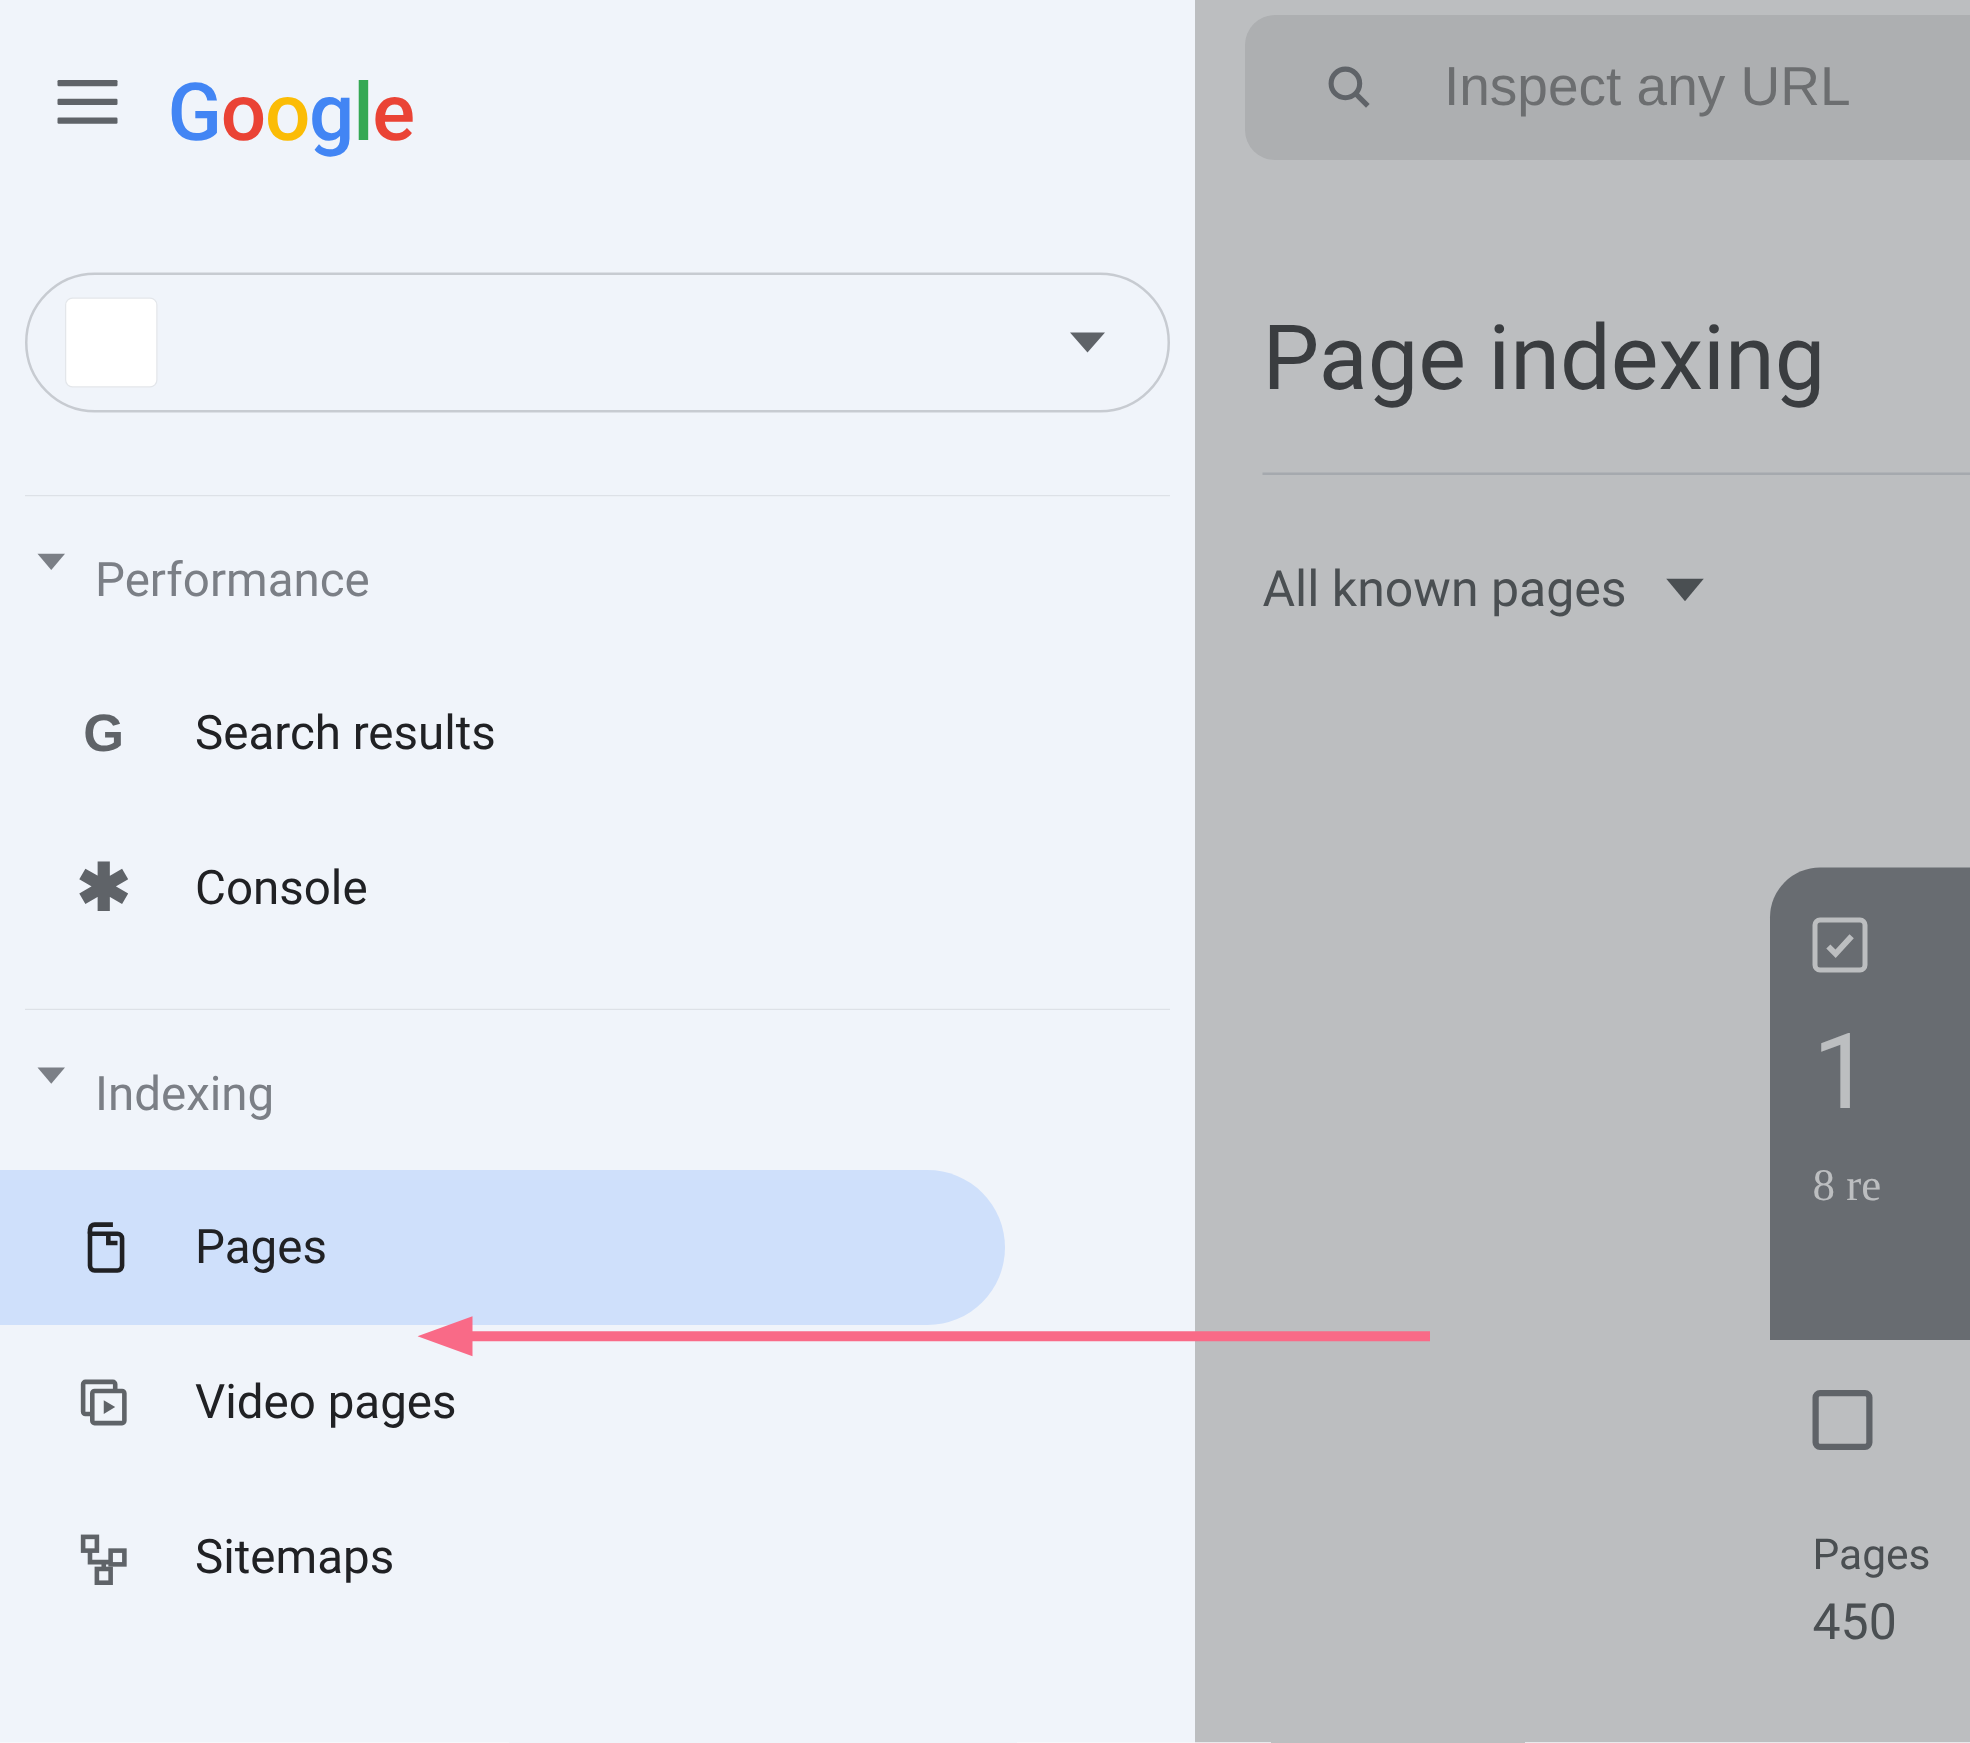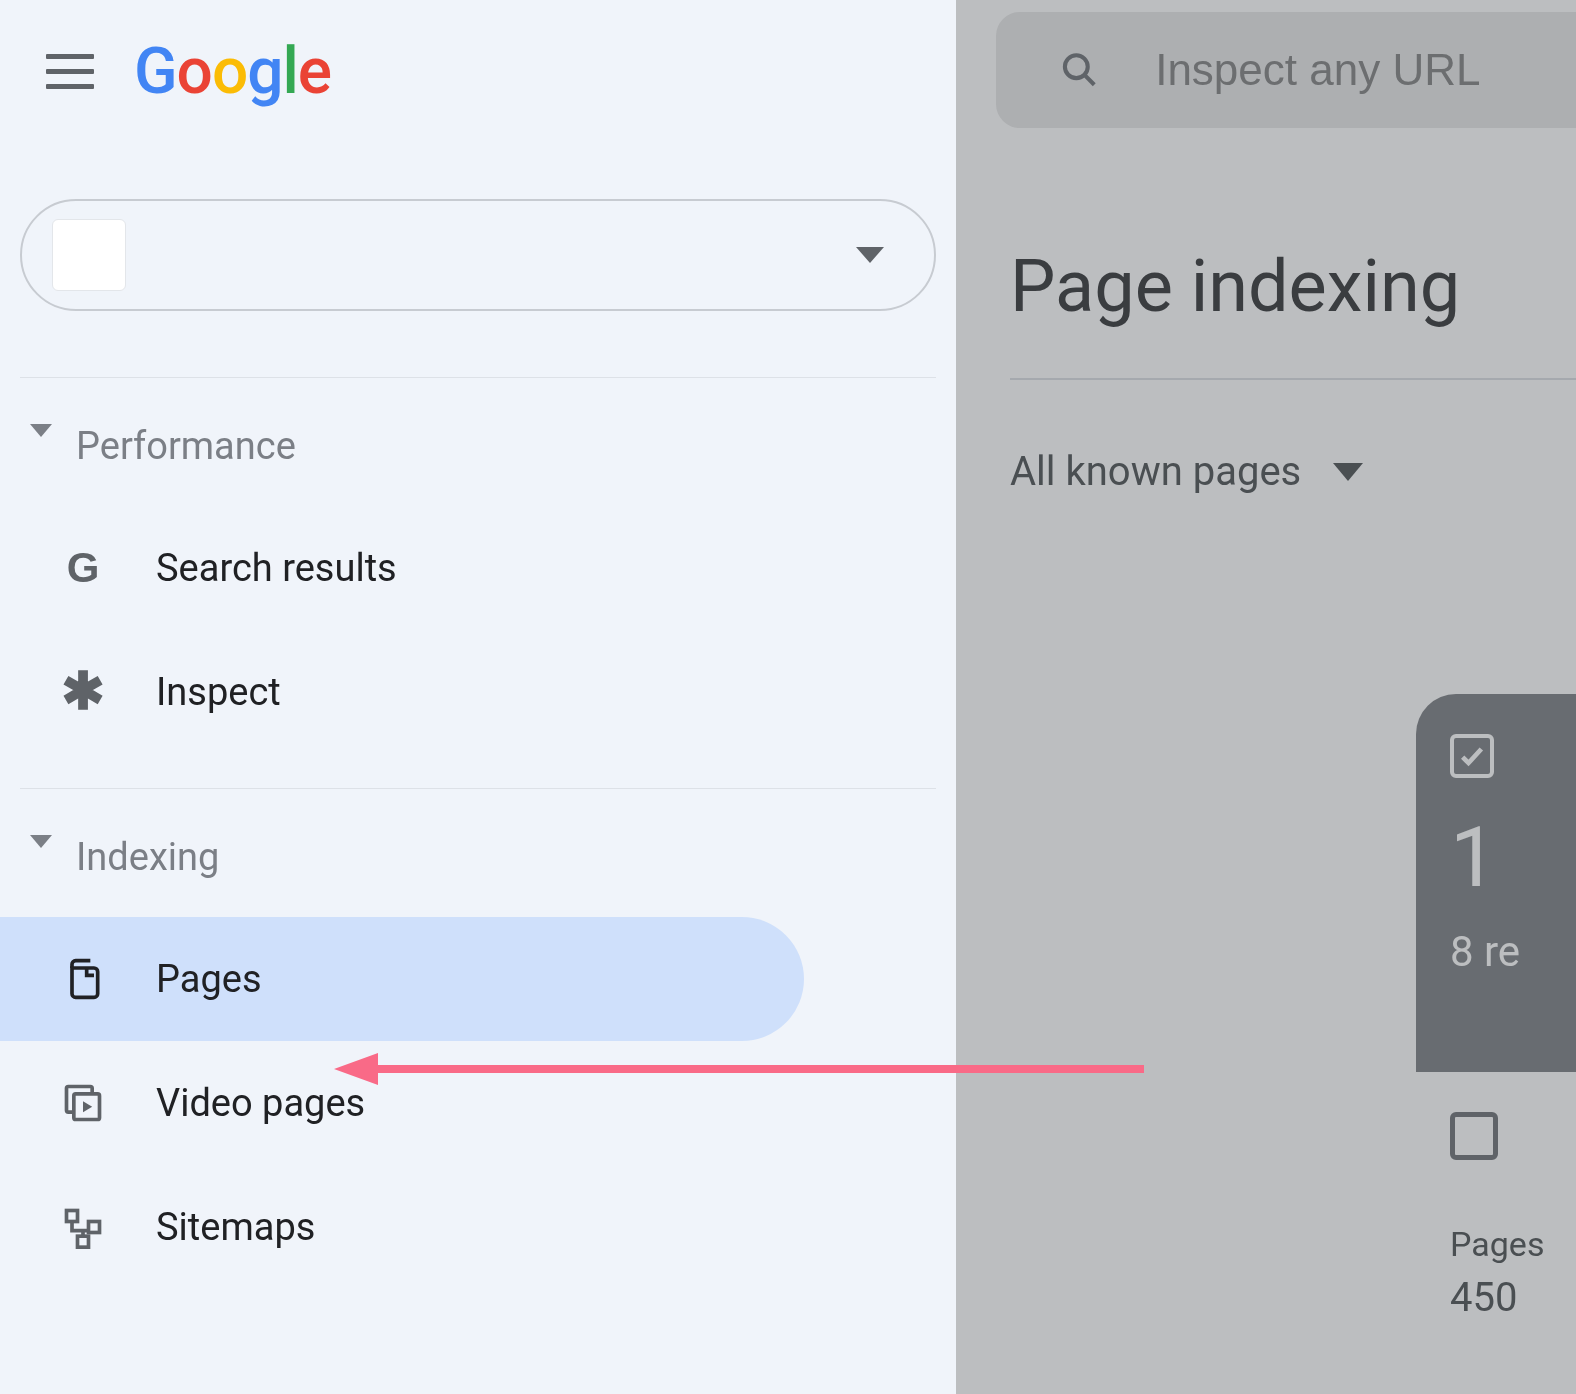--- a/index.html
+++ b/index.html
@@ -38,20 +38,21 @@
 
   .logo-wrap {
     display: flex;
     align-items: baseline;
     gap: 16px;
   }
   .google-logo {
     font-size: 64px;
     font-weight: 500;
     letter-spacing: -1px;
+    margin-top: 19px;
   }
   .google-logo .g1 { color: #4285F4; }
   .google-logo .o1 { color: #EA4335; }
   .google-logo .o2 { color: #FBBC05; }
   .google-logo .g2 { color: #4285F4; }
   .google-logo .l1 { color: #34A853; }
   .google-logo .e1 { color: #EA4335; }
   .product-name {
     font-size: 58px;
     color: #5f6368;
@@ -215,21 +216,21 @@
     overflow: hidden;
   }
   .card-dark .checkbox {
     width: 44px; height: 44px;
     border: 4px solid #fff;
     border-radius: 6px;
     display: flex; align-items: center; justify-content: center;
   }
   .card-dark .checkbox svg { stroke: #fff; }
   .card-dark .big-num { font-size: 84px; font-weight: 400; margin-top: 30px; white-space: nowrap; }
-  .card-dark .sub { font-size: 42px; margin-top: 20px; white-space: nowrap; }
+  .card-dark .sub { font-size: 36px; margin-top: 20px; white-space: nowrap; font-family: Liberation Serif, serif; }
 
   .card-light {
     position: absolute;
     top: 1072px;
     right: 0;
     width: 160px;
     background: #fff;
     padding: 40px 0 0 34px;
     overflow: hidden;
   }
@@ -286,21 +287,21 @@
     <div class="nav-item">
       <span class="icon-slot">
           <span class="g-icon">G</span>
         </span>
       <span>Search results</span>
     </div>
     <div class="nav-item">
       <span class="icon-slot">
           <span class="asterisk-icon">✱</span>
         </span>
-      <span>Inspect</span>
+      <span>Console</span>
     </div>
   </div>
 
   <div class="section-divider" style="margin-top:34px;"></div>
 
   <div class="section-header">
     <div class="section-caret"></div>
     <span>Indexing</span>
   </div>
 

